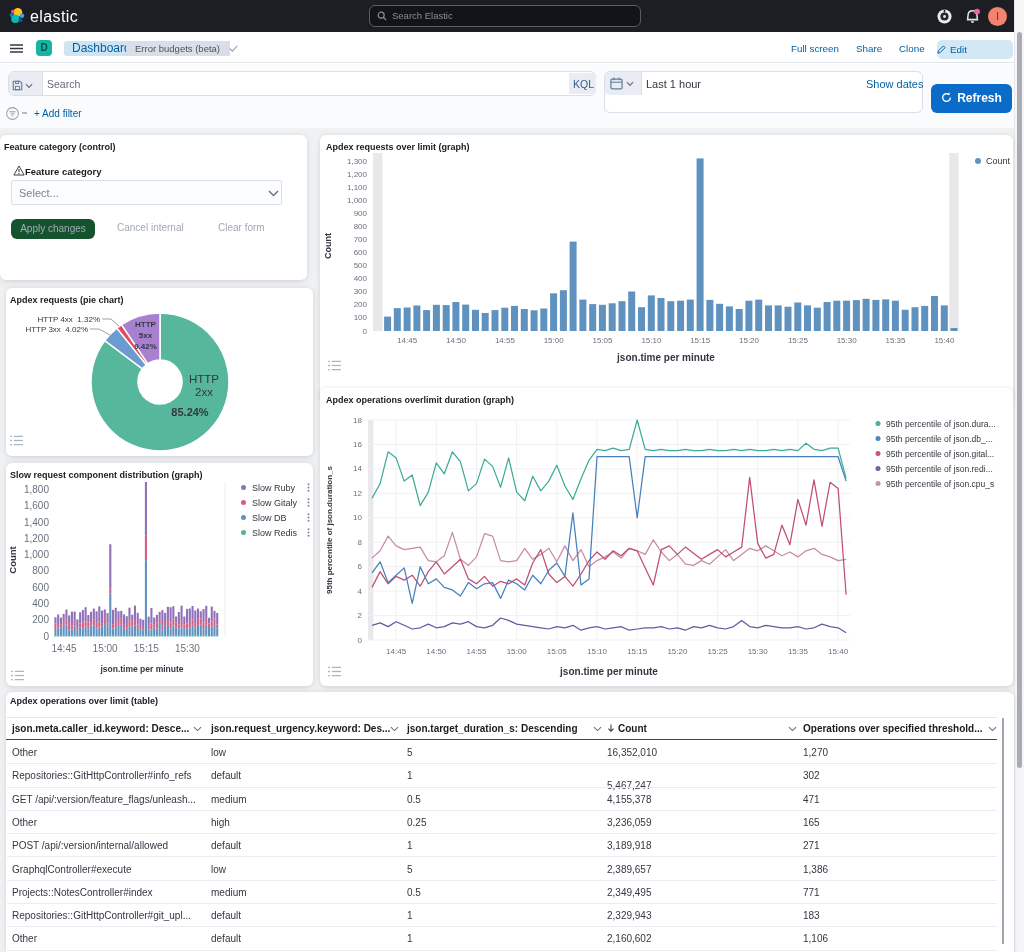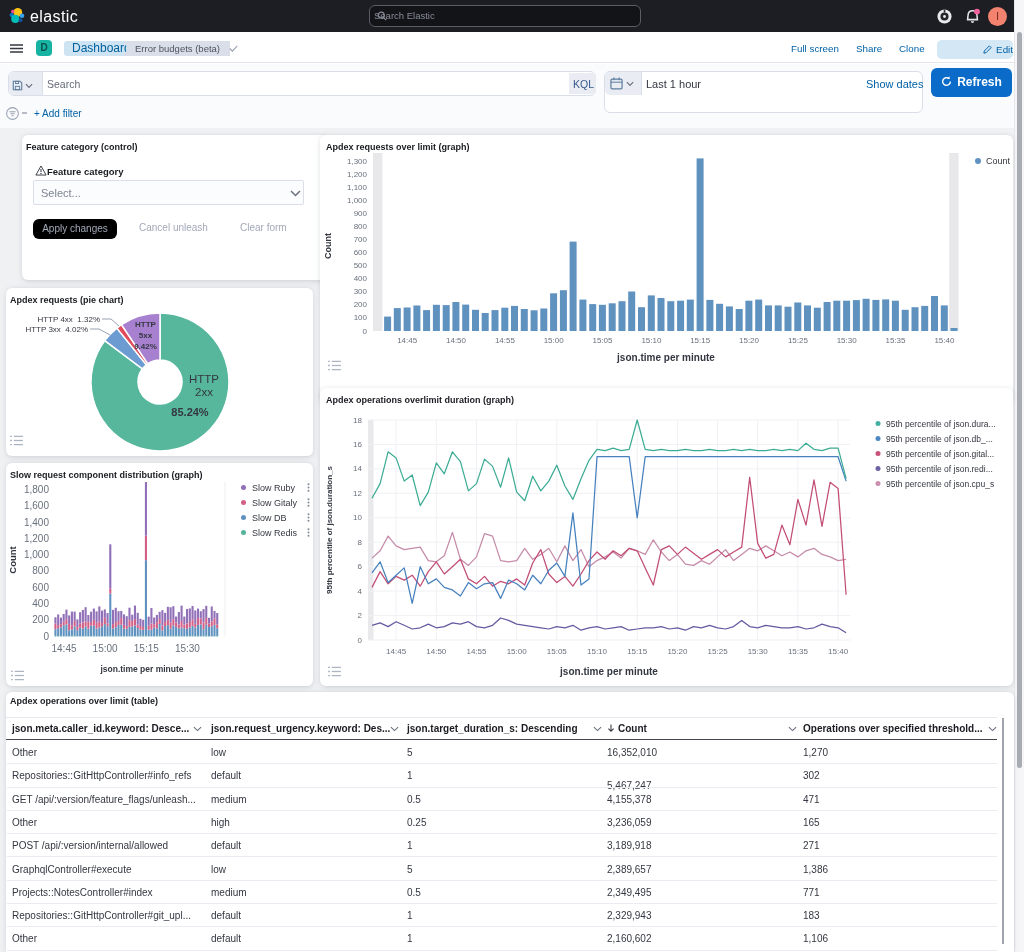--- a/index.html
+++ b/index.html
@@ -7,29 +7,29 @@
 body{position:relative}
 .hdr{position:absolute;left:0;top:0;width:1014px;height:32px;background:#1d1e23}
 .scrolltrack{position:absolute;left:1014px;top:0;width:10px;height:952px;background:#f6f6f8;border-left:1px solid #e8e8ec}
 .scrollthumb{position:absolute;left:1017px;top:32px;width:5px;height:736px;background:#a9acb3;border-radius:3px}
 .nav{position:absolute;left:0;top:32px;width:1014px;height:31px;background:#fff;border-bottom:1px solid #e2e5ec}
 .fbar{position:absolute;left:0;top:64px;width:1014px;height:64px;background:#fafbfd}
 .dash{position:absolute;left:0;top:128px;width:1014px;height:824px;background:#f0f1f3}
 .panel{position:absolute;background:#fff;border-radius:6px;box-shadow:0 .9px 4px -1px rgba(90,100,112,.2),0 2.4px 8px -1px rgba(90,100,112,.1);overflow:hidden}
 .ptitle{position:absolute;font-size:9px;font-weight:bold;color:#1a1c21;white-space:nowrap}
 .elastic-txt{position:absolute;left:30px;top:8px;color:#fff;font-size:16px;font-weight:400;letter-spacing:.4px}
-.hsearch{position:absolute;left:369px;top:5px;width:272px;height:22px;background:#131418;border:1px solid #5a5d66;border-radius:6px;color:#878c98;font-size:9.5px;line-height:20px;padding-left:4px}
+.hsearch{position:absolute;left:369px;top:5px;width:272px;height:22px;background:#131418;border:1px solid #5a5d66;border-radius:6px;color:#878c98;font-size:9.5px;line-height:20px;padding-left:22px}
 .crumb1{position:absolute;left:64px;top:41px;height:15px;background:#cfe4f3;color:#00619d;font-size:12px;font-weight:500;line-height:15px;padding:0 10px 9px 8px;clip-path:polygon(0 0,calc(100% - 5px) 0,100% 50%,calc(100% - 5px) 100%,0 100%);border-radius:3px}
 .crumb2{position:absolute;left:123px;top:41px;height:15px;background:#d9dee8;color:#4d5361;font-size:9.5px;line-height:15px;padding:0 10px 0 12px;clip-path:polygon(0 0,100% 0,100% 100%,0 100%,5px 50%)}
 .navlink{position:absolute;top:43px;color:#0061a6;font-size:9.8px;font-weight:500}
-.editbtn{position:absolute;left:937px;top:40px;width:76px;height:19px;background:#d4e7f5;border-radius:5px;color:#0061a6;font-size:9.8px;font-weight:500;text-align:right;line-height:19px}
+.editbtn{position:absolute;left:937px;top:40px;width:76px;height:19px;background:#d4e7f5;border-radius:5px;color:#0061a6;font-size:9.8px;font-weight:500;text-align:left;line-height:19px}
 .qinput{position:absolute;left:8px;top:71px;width:588px;height:25px;background:#fff;border:1px solid #d9dee9;border-radius:6px}
 .qseg{position:absolute;left:0;top:0;width:34px;height:23px;background:#e9edf3;border-right:1px solid #d9dee9;border-radius:5px 0 0 5px}
 .dinput{position:absolute;left:604px;top:71px;width:319px;height:42px;background:#fff;border:1px solid #d9dee9;border-radius:6px}
-.refresh{position:absolute;left:931px;top:68px;width:81px;height:29px;background:#0a6cc8;border-radius:6px;color:#fff;font-size:12px;font-weight:bold;text-align:center;line-height:29px}
+.refresh{position:absolute;left:931px;top:84px;width:81px;height:29px;background:#0a6cc8;border-radius:6px;color:#fff;font-size:12px;font-weight:bold;text-align:center;line-height:29px}
 svg text{font-family:"Liberation Sans",sans-serif}
 .popt{position:absolute;width:13px;height:11px;opacity:.8}
 </style></head>
 <body>
 <div class="hdr"></div>
 <div class="scrolltrack"></div>
 <div class="scrollthumb"></div>
 <svg class="abs" style="left:9px;top:8px" width="17" height="16" viewBox="0 0 17 16">
     <circle cx="8.8" cy="4.4" r="4.4" fill="#fec514"></circle>
     <circle cx="3.7" cy="3.5" r="1.7" fill="#f04e98"></circle>
@@ -112,36 +112,36 @@
     </svg>Refresh</div>
 <svg class="abs" style="left:6px;top:107px" width="13" height="13" viewBox="0 0 15 15">
     <circle cx="7.5" cy="7.5" r="6.8" fill="none" stroke="#98a2b3" stroke-width="1.2"></circle>
     <line x1="4" y1="5.5" x2="11" y2="5.5" stroke="#98a2b3" stroke-width="1.2"></line>
     <line x1="5.2" y1="7.8" x2="9.8" y2="7.8" stroke="#98a2b3" stroke-width="1.2"></line>
     <line x1="6.4" y1="10.1" x2="8.6" y2="10.1" stroke="#98a2b3" stroke-width="1.2"></line>
   </svg>
 <div class="abs" style="left:22px;top:112px;width:5px;height:1.5px;background:#b6bcc6"></div>
 <span class="abs" style="left:34px;top:108px;font-size:10px;color:#0061a6;font-weight:500">+ Add filter</span>
 <div class="dash"></div>
-<div class="panel" style="left:22px;top:135px;width:307px;height:145px">
+<div class="panel" style="left:0;top:135px;width:307px;height:145px">
     <div class="ptitle" style="left:4px;top:7px">Feature category (control)</div>
     <svg class="abs" style="left:13px;top:30px" width="12" height="11" viewBox="0 0 15 14">
       <path d="M7.5 1.2 L14 12.8 L1 12.8 Z" fill="none" stroke="#343741" stroke-width="1.2"></path>
       <line x1="7.5" y1="5.2" x2="7.5" y2="8.8" stroke="#343741" stroke-width="1.3"></line>
       <circle cx="7.5" cy="10.8" r="0.9" fill="#343741"></circle>
     </svg>
     <div class="abs" style="left:25px;top:31px;font-size:9.5px;font-weight:bold;color:#1a1c21">Feature category</div>
     <div class="abs" style="left:11px;top:45px;width:271px;height:25px;background:#fbfcfd;border:1px solid #d9dee9;border-radius:2px">
       <span class="abs" style="left:7px;top:6px;font-size:11px;color:#7d8492">Select...</span>
       <svg class="abs" style="left:256px;top:9px" width="11" height="7" viewBox="0 0 11 7">
         <path d="M1 1 L5.5 5.6 L10 1" fill="none" stroke="#69707d" stroke-width="1.4"></path>
       </svg>
     </div>
-    <div class="abs" style="left:11px;top:84px;width:84px;height:20px;background:#000000;border-radius:6px;text-align:center;line-height:20px;font-size:10px;font-weight:500;color:#a2a9b8">Apply changes</div>
-    <div class="abs" style="left:117px;top:87px;font-size:10px;font-weight:500;color:#a2a9b8">Cancel unleash</div>
+    <div class="abs" style="left:11px;top:84px;width:84px;height:20px;background:#14532d;border-radius:6px;text-align:center;line-height:20px;font-size:10px;font-weight:500;color:#a2a9b8">Apply changes</div>
+    <div class="abs" style="left:117px;top:87px;font-size:10px;font-weight:500;color:#a2a9b8">Cancel internal</div>
     <div class="abs" style="left:218px;top:87px;font-size:10px;font-weight:500;color:#a2a9b8">Clear form</div>
   </div>
 <div class="panel" style="left:6px;top:288px;width:307px;height:168px">
     <div class="ptitle" style="left:4px;top:7px">Apdex requests (pie chart)</div>
     <svg class="abs" style="left:0;top:0" width="307" height="168" viewBox="0 0 307 168">
       <path d="M154.0 25.0 A69 69 0 1 1 98.8 52.6 L136.4 80.8 A22 22 0 1 0 154.0 72.0 Z" fill="#57b79c" stroke="#fff" stroke-width="1.5"></path>
       <path d="M98.8 52.6 A69 69 0 0 1 110.9 40.1 L140.3 76.8 A22 22 0 0 0 136.4 80.8 Z" fill="#6c9bd2" stroke="#fff" stroke-width="1.5"></path>
       <path d="M110.9 40.1 A69 69 0 0 1 115.5 36.7 L141.7 75.7 A22 22 0 0 0 140.3 76.8 Z" fill="#e14b5c" stroke="#fff" stroke-width="1.5"></path>
       <path d="M115.5 36.7 A69 69 0 0 1 154.0 25.0 L154.0 72.0 A22 22 0 0 0 141.7 75.7 Z" fill="#a780cf" stroke="#fff" stroke-width="1.5"></path>
       <polyline points="96,31 105,31 113,38" fill="none" stroke="#98a2b3" stroke-width="1"></polyline>

